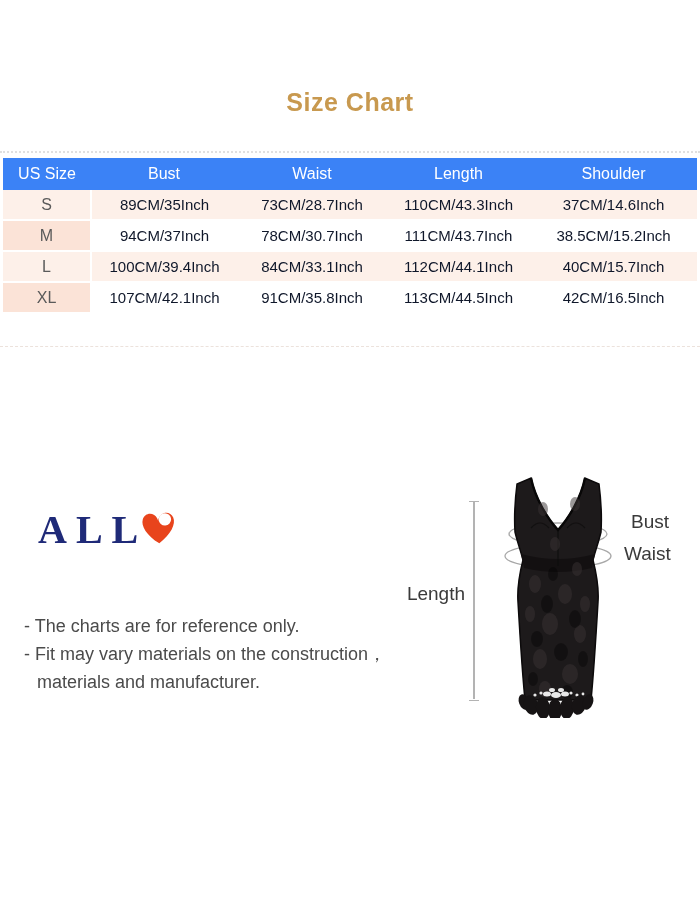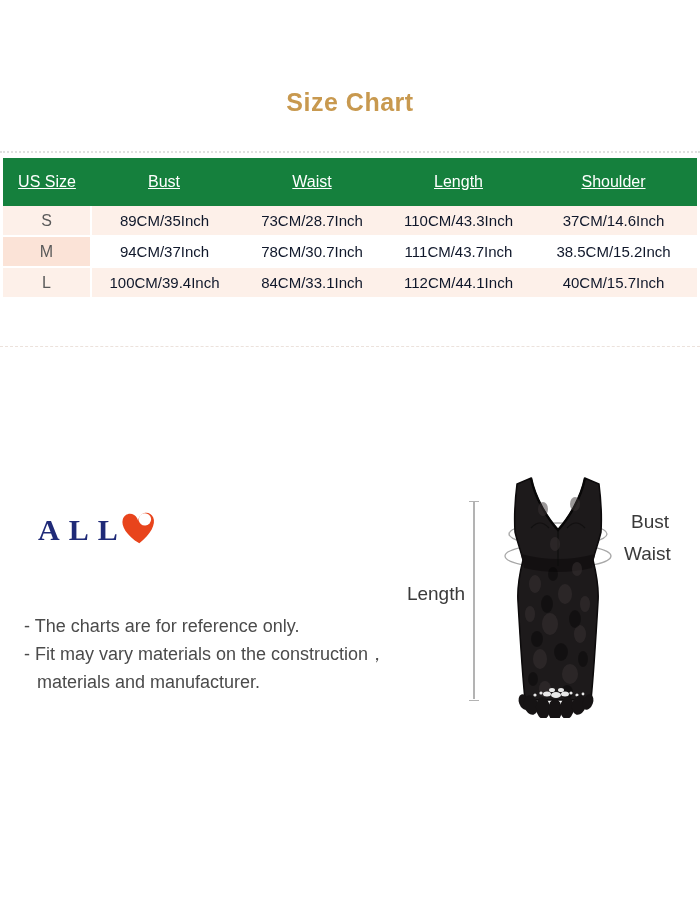--- a/index.html
+++ b/index.html
@@ -24,40 +24,40 @@
     position:absolute; top:346px; left:0; width:700px; height:0;
     border-top:1px dashed #ece2dc;
   }
 
   
   .size-table {
     position:absolute; top:158px; left:3px; width:694px;
     border-collapse:collapse; table-layout:fixed;
   }
   .size-table th {
-    background:#15803d; color:#ffffff; font-weight:normal;
-    font-size:16px; height:32px; text-align:center; padding:8px;text-decoration:underline;
+    background:#3b82f6; color:#ffffff; font-weight:normal;
+    font-size:16px; height:32px; text-align:center; padding:0;
   }
   .size-table td {
     font-size:15px; color:#0f172a; height:29px; text-align:center;
     padding:0; border-bottom:2px solid #ffffff; background:#ffffff;
   }
   .size-table tbody tr:nth-child(odd) td { background:#fdf0e9; }
   .size-table td.col-size {
     background:#fbe3d7; border-right:2px solid #ffffff; font-size:16px; color:#5a5a5a;
   }
 
   
   .logo {
     position:absolute; left:38px; top:510px; height:40px;
     display:flex; align-items:center;
   }
   .logo-text {
     font-family:"Liberation Serif", serif; font-weight:bold;
-    font-size:30px; color:#1f2a78; letter-spacing:9px; line-height:40px;
+    font-size:40px; color:#1f2a78; letter-spacing:9px; line-height:40px;
   }
   .heart-svg { width:39px; height:37px; margin:-6px -3px 0 -8px; transform:rotate(-3deg); }
 
   
   .notes {
     position:absolute; left:24px; top:612px;
     font-size:18px; color:#4b4b4b; line-height:28px;
   }
   .note-indent { margin-left:13px; }
 
@@ -114,20 +114,27 @@
         <td>78CM/30.7Inch</td>
         <td>111CM/43.7Inch</td>
         <td>38.5CM/15.2Inch</td>
       </tr>
       <tr>
         <td class="col-size">L</td>
         <td>100CM/39.4Inch</td>
         <td>84CM/33.1Inch</td>
         <td>112CM/44.1Inch</td>
         <td>40CM/15.7Inch</td>
+      </tr>
+      <tr>
+        <td class="col-size">XL</td>
+        <td>107CM/42.1Inch</td>
+        <td>91CM/35.8Inch</td>
+        <td>113CM/44.5Inch</td>
+        <td>42CM/16.5Inch</td>
       </tr>
     </tbody>
   </table>
 
   <div class="dash-bottom"></div>
 
   <div class="logo">
     <span class="logo-text">ALL</span>
     <svg class="heart-svg" viewBox="0 0 32 30">
       <path d="M16 28 C 6 21 1.5 13 3.5 7.5 C 5 3.5 9.5 2 13 4.5 C 14.8 5.8 16 8 16 10 C 16 8 17.2 5.8 19 4.5 C 22.5 2 27 3.5 28.5 7.5 C 30.5 13 26 21 16 28 Z" fill="#e8441c"></path>

